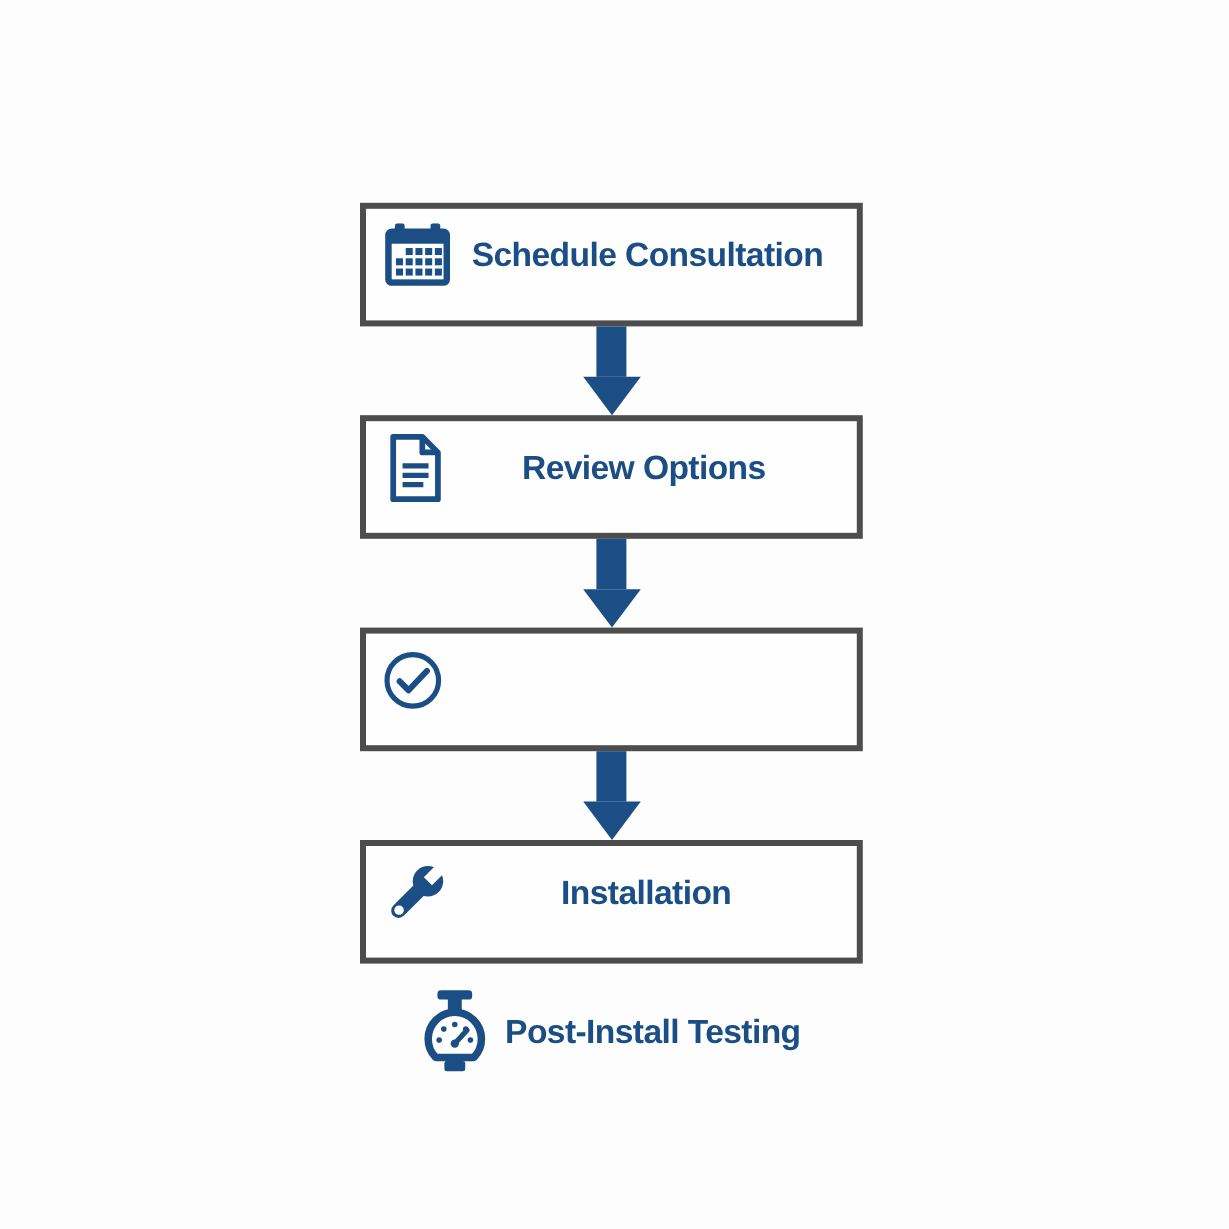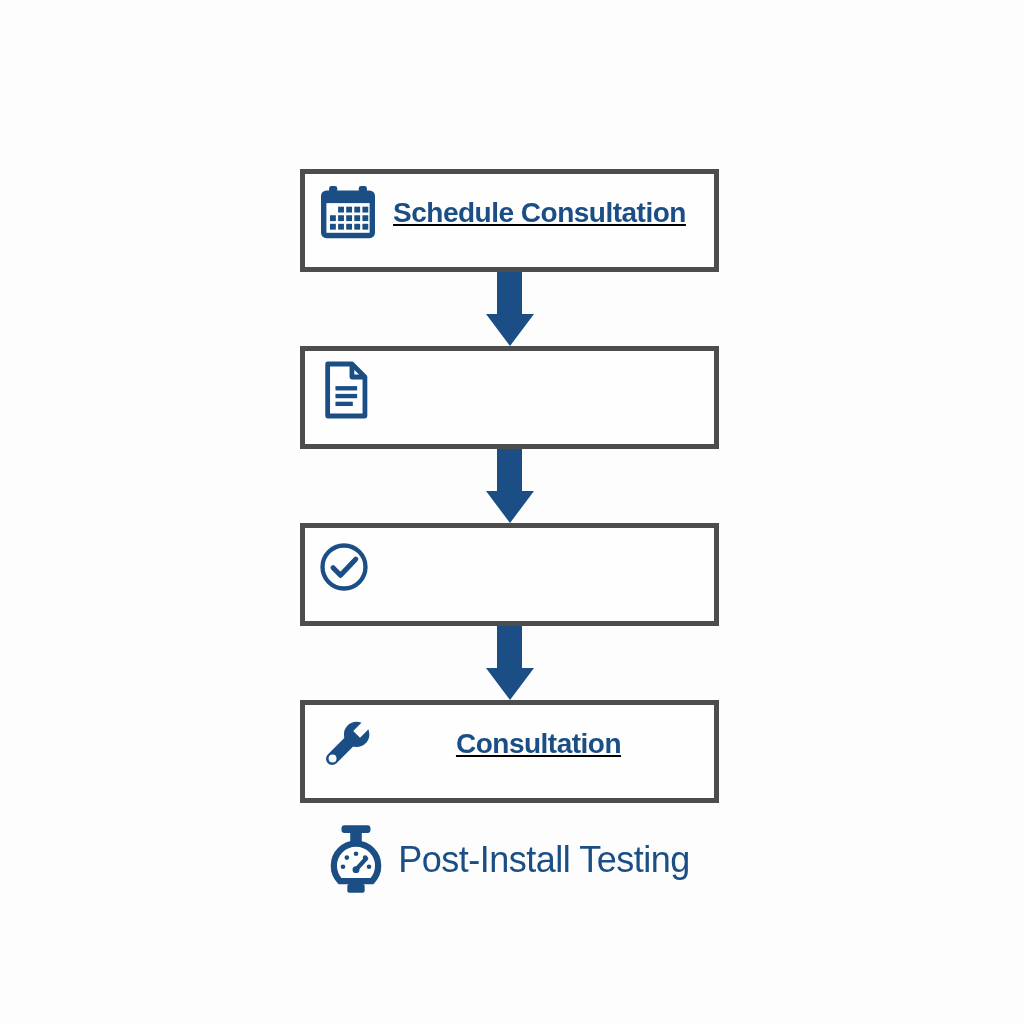--- a/index.html
+++ b/index.html
@@ -21,21 +21,20 @@
     position:absolute;
     left:300px;top:169px;width:419px;
     display:flex;flex-direction:column;align-items:stretch;
   }
   .step-box{
     height:103px;
     border:5px solid var(--box-border);
     background:var(--box-background);
     display:flex;align-items:center;
     padding:0 12px 16px 14px;
-    text-decoration:underline;
   }
   .step-icon{
     flex:0 0 auto;
     color:var(--accent);
     display:flex;align-items:center;justify-content:center;
   }
   .step-label{
     flex:1;
     text-align:center;
     font-size:28px;font-weight:bold;
@@ -53,21 +52,21 @@
     border-left:24px solid transparent;
     border-right:24px solid transparent;
     border-top:32px solid var(--accent);
   }
   .final-row{
     margin-top:22px;
     display:flex;align-items:center;justify-content:center;
     gap:15px;
   }
   .final-label{
-    font-size:36px;font-weight:normal;
+    font-size:28px;font-weight:bold;
     letter-spacing:-0.5px;
     color:var(--accent);
     white-space:nowrap;
   }
   svg{display:block;}
 </style>
 </head>
 <body>
 
 <div class="canvas">
@@ -111,20 +110,21 @@
         <svg width="52" height="58" viewBox="0 0 60 66">
           <path d="M10 3 H38 L53 18 V63 H10 Z" fill="#ffffff" stroke="currentColor" stroke-width="5.5" stroke-linejoin="round"></path>
           <path d="M38 3 V18 H53" fill="none" stroke="currentColor" stroke-width="5.5" stroke-linejoin="round"></path>
           <g stroke="currentColor" stroke-width="5">
             <line x1="19" y1="31" x2="44" y2="31"></line>
             <line x1="19" y1="40" x2="44" y2="40"></line>
             <line x1="19" y1="49" x2="39" y2="49"></line>
           </g>
         </svg>
       </span>
+      <span class="step-label">Review Options</span>
     </div>
 
     <div class="arrow">
       <div class="arrow-shaft"></div>
       <div class="arrow-head"></div>
     </div>
 
     <div class="step-box">
       <span class="step-icon">
         <svg width="50" height="50" viewBox="0 0 64 64">
@@ -141,21 +141,21 @@
 
     <div class="step-box">
       <span class="step-icon">
         <svg width="56" height="56" viewBox="0 0 64 64">
           <line x1="15" y1="49" x2="39" y2="25" stroke="currentColor" stroke-width="14" stroke-linecap="round"></line>
           <circle cx="43" cy="21" r="14.5" fill="currentColor"></circle>
           <rect x="37.5" y="-8" width="11" height="29" fill="#ffffff" transform="rotate(45 43 21)"></rect>
           <circle cx="15.5" cy="48.5" r="4.5" fill="#ffffff"></circle>
         </svg>
       </span>
-      <span class="step-label">Consultation</span>
+      <span class="step-label">Installation</span>
     </div>
 
     <div class="final-row">
       <span class="step-icon">
         <svg width="54" height="70" viewBox="0 0 56 72">
           <rect x="13" y="0" width="30" height="8" rx="3" fill="currentColor"></rect>
           <rect x="22" y="6" width="12" height="12" fill="currentColor"></rect>
           <path d="M 11.5 58 A 23 23 0 1 1 44.5 58 Z" fill="#ffffff" stroke="currentColor" stroke-width="6.5" stroke-linejoin="round"></path>
           <g fill="currentColor">
             <circle cx="14.5" cy="43" r="2.4"></circle>

